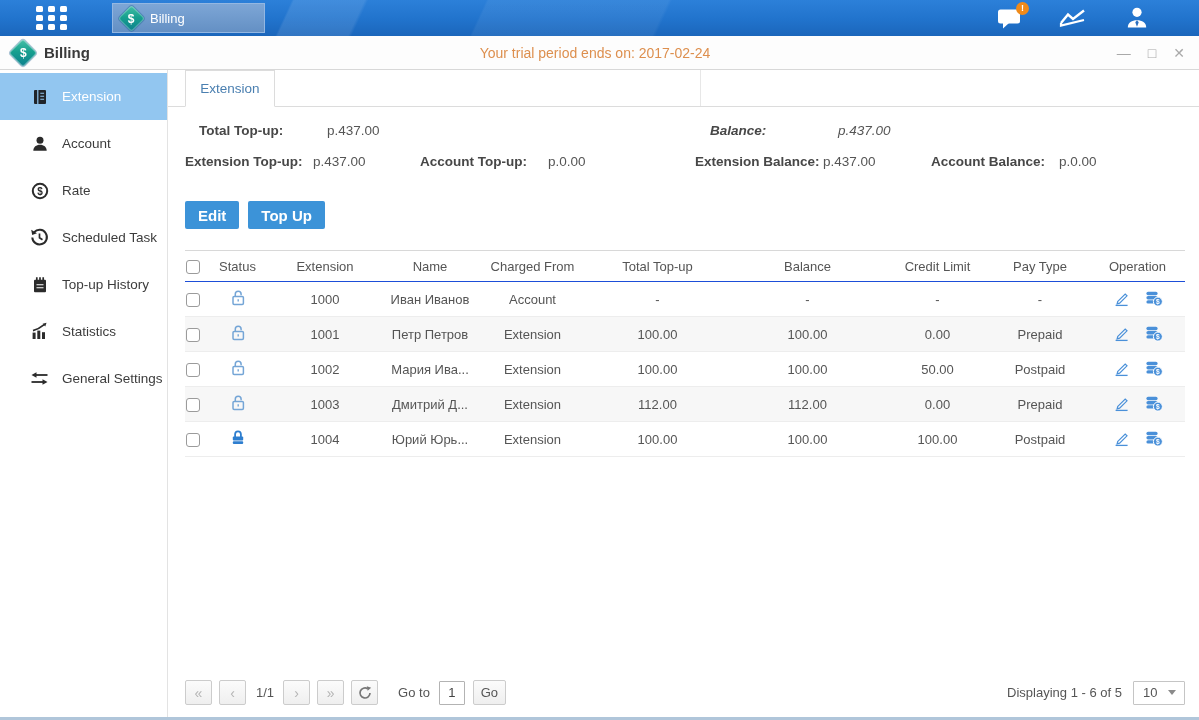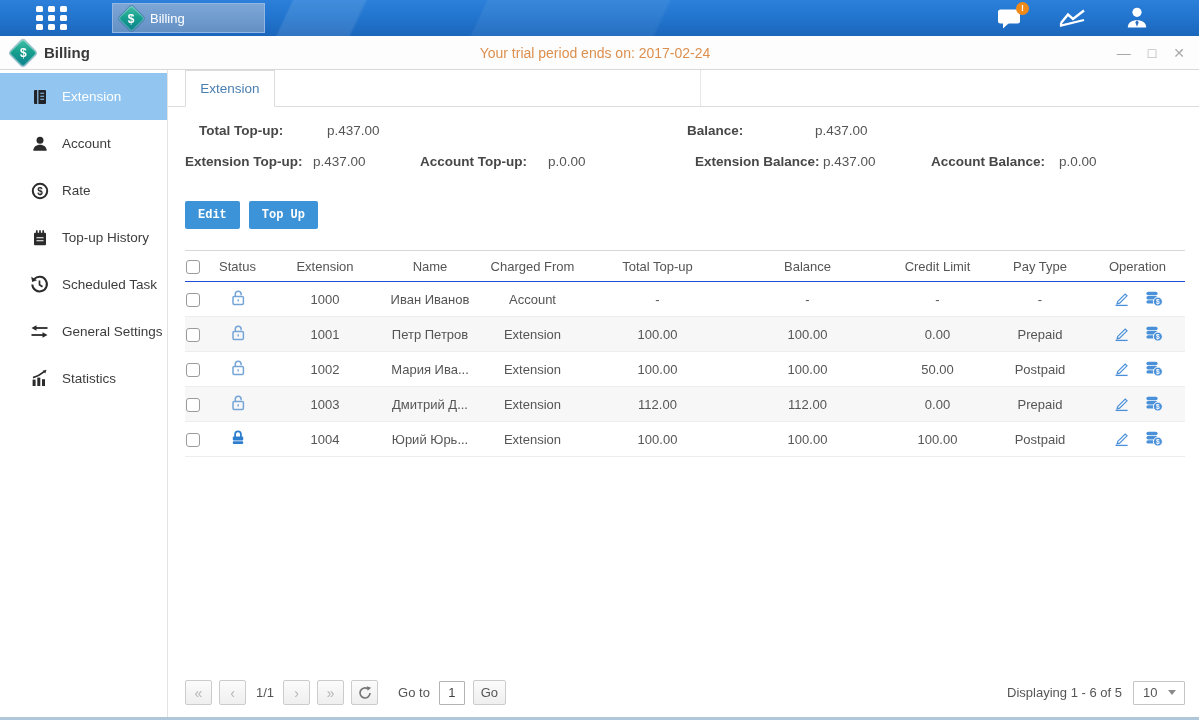--- a/index.html
+++ b/index.html
@@ -57,21 +57,21 @@
     background:#fff; border:1px solid #dcdcdc; border-bottom:1px solid #fff; margin-bottom:-1px; cursor:pointer; }
   .tab-divider { position:absolute; left:532px; top:0; height:36px; width:1px; background:#e7e7e7; }
 
   .summary { position:relative; height:64px; margin-top:14px; font-size:13.5px; }
   .pair { position:absolute; display:flex; white-space:nowrap; }
   .plabel { font-weight:bold; color:#474747; width:128px; flex:none; }
   .pvalue { color:#555; }
 
   .btn-row { margin:16px 0 0 17px; display:flex; gap:9px; }
   .btn-blue { background:#3c93d8; color:#fff; border:none; height:28px; padding:0 13px;
-    font-size:12px; font-weight:bold; border-radius:2px; cursor:pointer; font-family:Liberation Mono, monospace; }
+    font-size:15px; font-weight:bold; border-radius:2px; cursor:pointer; font-family:Liberation Sans, sans-serif; }
 
   .table { margin:21px 14px 0 17px; border-top:1px solid #d8d8d8; }
   .thead, .trow { display:grid; grid-template-columns:20px 65px 110px 100px 105px 145px 155px 105px 100px 1fr;
     align-items:center; }
   .thead { height:31px; border-bottom:1px solid #1d4ed8; color:#555; }
   .trow { height:35px; border-bottom:1px solid #ededed; cursor:default; }
   .trow.alt { background:#f7f7f7; }
   .cell { text-align:center; overflow:hidden; white-space:nowrap; }
   .c-check { text-align:left; padding-left:1px; }
   .checkbox { display:inline-block; width:14px; height:14px; border:1px solid #9b9b9b; border-radius:3px;
@@ -187,76 +187,76 @@
         <span class="sicon">
           <svg width="18" height="18" viewBox="0 0 18 18">
             <circle cx="9" cy="9" r="7.2" fill="none" stroke="#2b2b2b" stroke-width="2"></circle>
             <text x="9" y="12.6" font-size="10" font-weight="bold" text-anchor="middle" fill="#2b2b2b" font-family="Liberation Sans, sans-serif">$</text>
           </svg>
         </span>
         <span>Rate</span>
       </div>
       <div class="side-item">
         <span class="sicon">
+          <svg width="19" height="19" viewBox="0 0 19 19">
+            <path d="M4.2 4.2 A7.3 7.3 0 1 1 2.3 9.5" fill="none" stroke="#2b2b2b" stroke-width="2"></path>
+            <polygon points="1.2,1.8 2.2,7 7,5.2" fill="#2b2b2b"></polygon>
+            <path d="M9.5 5.5 V9.7 l3 2" fill="none" stroke="#2b2b2b" stroke-width="1.7"></path>
+          </svg>
+        </span>
+        <span>Scheduled Task</span>
+      </div>
+      <div class="side-item">
+        <span class="sicon">
           <svg width="18" height="18" viewBox="0 0 18 18">
             <rect x="3" y="3.8" width="12" height="12.4" rx="1" fill="#2b2b2b"></rect>
             <path d="M5.8 1.2 v3.4 M9 1.2 v3.4 M12.2 1.2 v3.4" stroke="#2b2b2b" stroke-width="1.7"></path>
             <path d="M5.5 8.7 h7 M5.5 11.7 h7" stroke="#fff" stroke-width="1.1"></path>
           </svg>
         </span>
         <span>Top-up History</span>
-      </div>
-      <div class="side-item">
-        <span class="sicon">
-          <svg width="19" height="19" viewBox="0 0 19 19">
-            <path d="M4.2 4.2 A7.3 7.3 0 1 1 2.3 9.5" fill="none" stroke="#2b2b2b" stroke-width="2"></path>
-            <polygon points="1.2,1.8 2.2,7 7,5.2" fill="#2b2b2b"></polygon>
-            <path d="M9.5 5.5 V9.7 l3 2" fill="none" stroke="#2b2b2b" stroke-width="1.7"></path>
-          </svg>
-        </span>
-        <span>Scheduled Task</span>
-      </div>
-      <div class="side-item">
-        <span class="sicon">
-          <svg width="19" height="19" viewBox="0 0 19 19" fill="#2b2b2b">
-            <polygon points="1.5,6 6.5,3.2 6.5,8.8"></polygon>
-              <rect x="6" y="5.1" width="11.5" height="1.8"></rect>
-            <polygon points="17.5,13 12.5,10.2 12.5,15.8"></polygon>
-              <rect x="1.5" y="12.1" width="11.5" height="1.8"></rect>
-          </svg>
-        </span>
-        <span>General Settings</span>
       </div>
       <div class="side-item">
         <span class="sicon">
           <svg width="19" height="19" viewBox="0 0 19 19" fill="#2b2b2b">
             <rect x="2.6" y="10.6" width="3" height="6.4"></rect>
             <rect x="7.3" y="8.6" width="3" height="8.4"></rect>
             <rect x="12" y="10.2" width="3" height="6.8"></rect>
             <path d="M3 8.6 C7 7.6 10.5 5.6 14.2 2.6" fill="none" stroke="#2b2b2b" stroke-width="1.8"></path>
             <polygon points="16.5,0.8 12.6,1.8 15.3,4.6"></polygon>
           </svg>
         </span>
         <span>Statistics</span>
       </div>
+      <div class="side-item">
+        <span class="sicon">
+          <svg width="19" height="19" viewBox="0 0 19 19" fill="#2b2b2b">
+            <polygon points="1.5,6 6.5,3.2 6.5,8.8"></polygon>
+              <rect x="6" y="5.1" width="11.5" height="1.8"></rect>
+            <polygon points="17.5,13 12.5,10.2 12.5,15.8"></polygon>
+              <rect x="1.5" y="12.1" width="11.5" height="1.8"></rect>
+          </svg>
+        </span>
+        <span>General Settings</span>
+      </div>
     </div>
 
     <div class="content">
 
       <div class="tabstrip">
         <div class="tab">Extension</div>
         <div class="tab-divider"></div>
       </div>
 
       <div class="summary">
         <div class="pair" style="left:31px; top:2px;">
           <span class="plabel">Total Top-up:</span>
           <span class="pvalue">p.437.00</span>
         </div>
-        <div class="pair" style="left:519px; top:2px;">
+        <div class="pair" style="left:542px; top:2px;font-style:italic;">
           <span class="plabel">Balance:</span>
           <span class="pvalue">p.437.00</span>
         </div>
         <div class="pair" style="left:17px; top:33px;">
           <span class="plabel">Extension Top-up:</span>
           <span class="pvalue">p.437.00</span>
         </div>
         <div class="pair" style="left:252px; top:33px;">
           <span class="plabel">Account Top-up:</span>
           <span class="pvalue">p.0.00</span>

